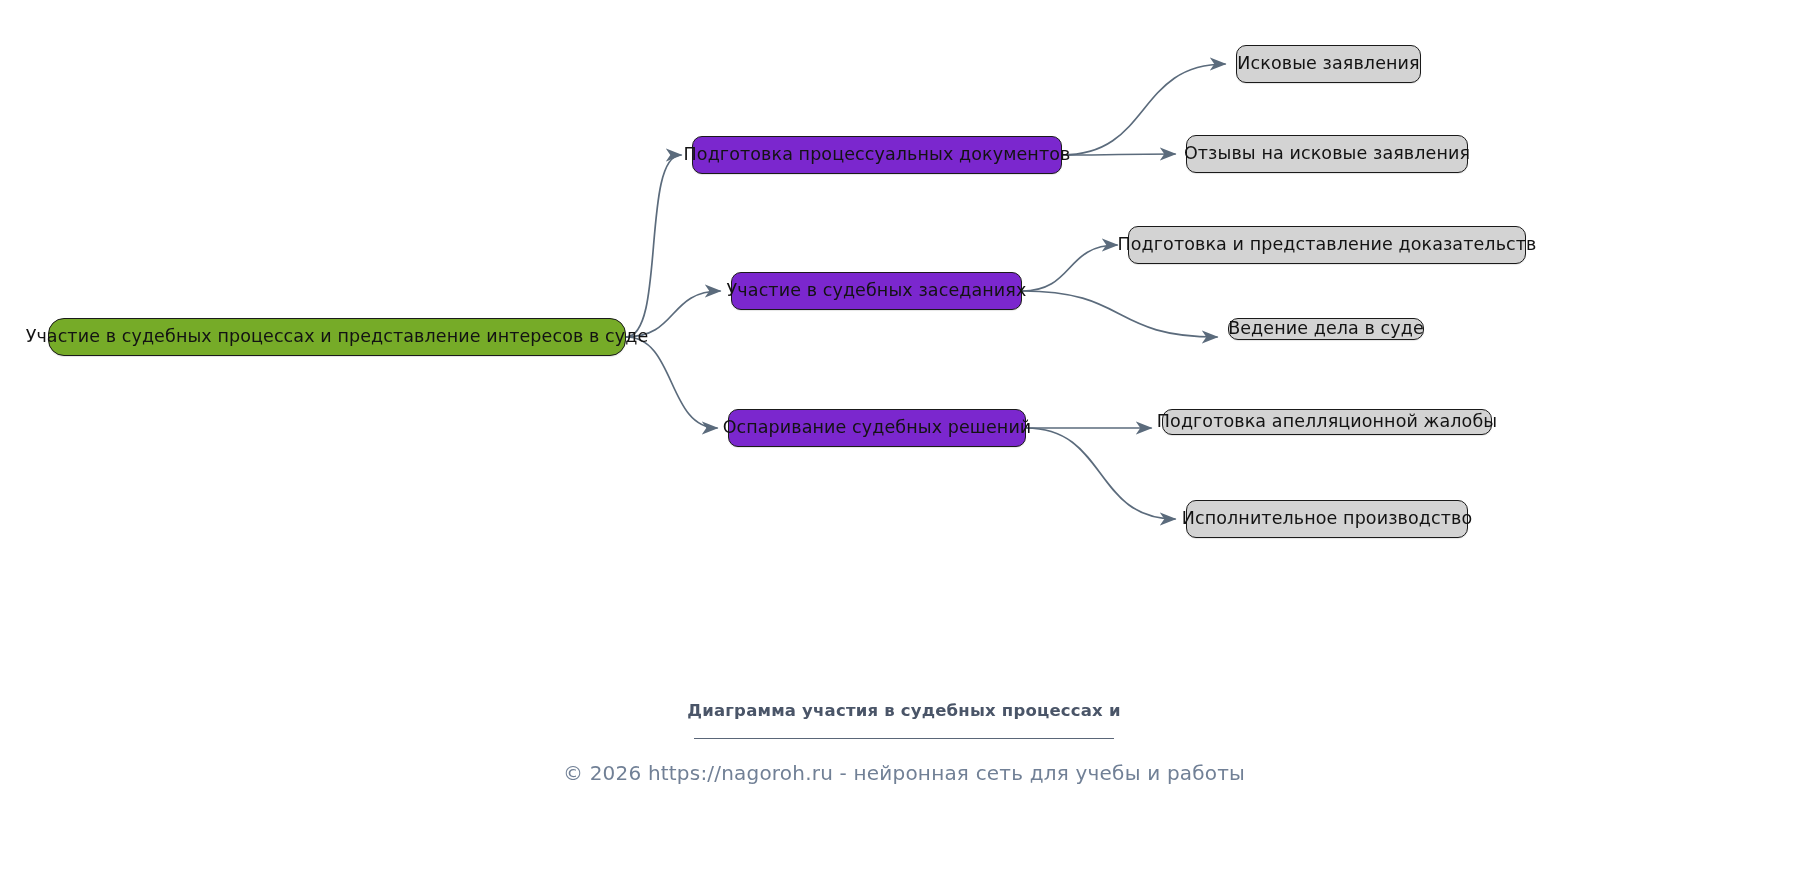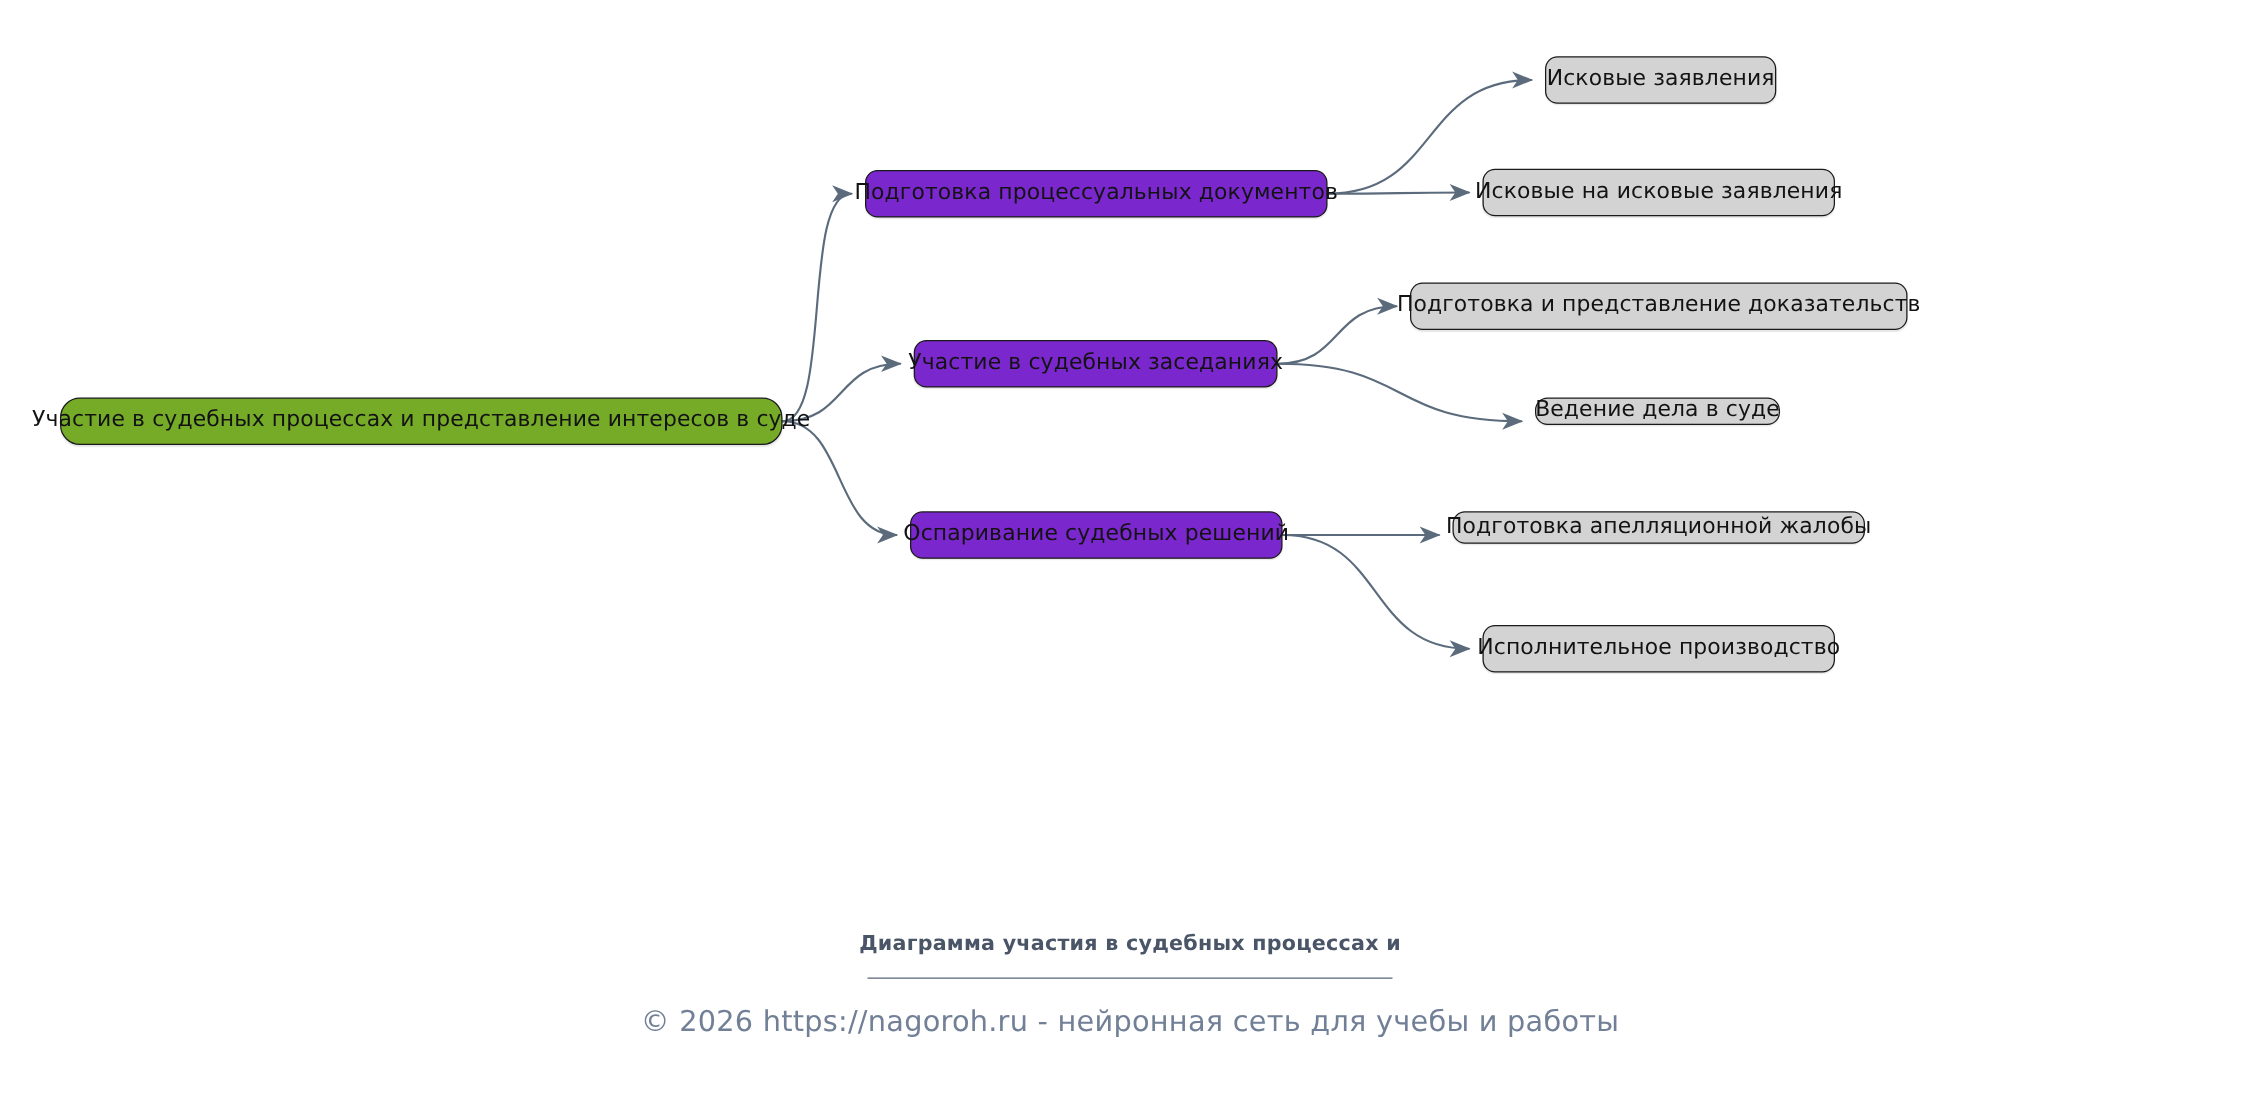--- a/index.html
+++ b/index.html
@@ -56,38 +56,37 @@
   .node-label {
     padding: 0 13px;
     pointer-events: none;
   }
   #footer {
     position: absolute;
     left: 0;
     right: 0;
     top: 700px;
     text-align: center;
-    margin-top: 44px;
   }
   #footer-title {
     font-size: 16.5px;
     font-weight: bold;
     color: #4a5568;
     line-height: 1.35;
     letter-spacing: 0.2px;
   }
   #footer-rule {
     width: 420px;
     height: 0;
     margin: 16px auto 0 auto;
     border-top: 1.4px solid #5a6678;
   }
   #footer-copy {
     margin-top: 22px;
-    font-size: 23px;
+    font-size: 20px;
     color: #718096;
     letter-spacing: 0.2px;
   }
 </style>
 </head>
 <body>
 
 <div id="stage">
 
   <svg id="edges" viewBox="0 0 1808 879" xmlns="http://www.w3.org/2000/svg">
@@ -113,21 +112,21 @@
       <div class="node node-root" style="left: 48px; top: 318px; width: 578px; height: 38px; border-radius: 16px;">
         <span class="node-label">Участие в судебных процессах и представление интересов в суде</span>
       </div>
       <div class="node node-branch" style="left: 692px; top: 136px; width: 370px; height: 38px;">
         <span class="node-label">Подготовка процессуальных документов</span>
       </div>
       <div class="node node-leaf" style="left: 1236px; top: 45px; width: 185px; height: 38px;">
         <span class="node-label">Исковые заявления</span>
       </div>
       <div class="node node-leaf" style="left: 1186px; top: 135px; width: 282px; height: 38px;">
-        <span class="node-label">Исковые на исковые заявления</span>
+        <span class="node-label">Отзывы на исковые заявления</span>
       </div>
       <div class="node node-branch" style="left: 731px; top: 272px; width: 291px; height: 38px;">
         <span class="node-label">Участие в судебных заседаниях</span>
       </div>
       <div class="node node-leaf" style="left: 1128px; top: 226px; width: 398px; height: 38px;">
         <span class="node-label">Подготовка и представление доказательств</span>
       </div>
       <div class="node node-leaf" style="left: 1228px; top: 318px; width: 196px; height: 22px;">
         <span class="node-label">Ведение дела в суде</span>
       </div>

